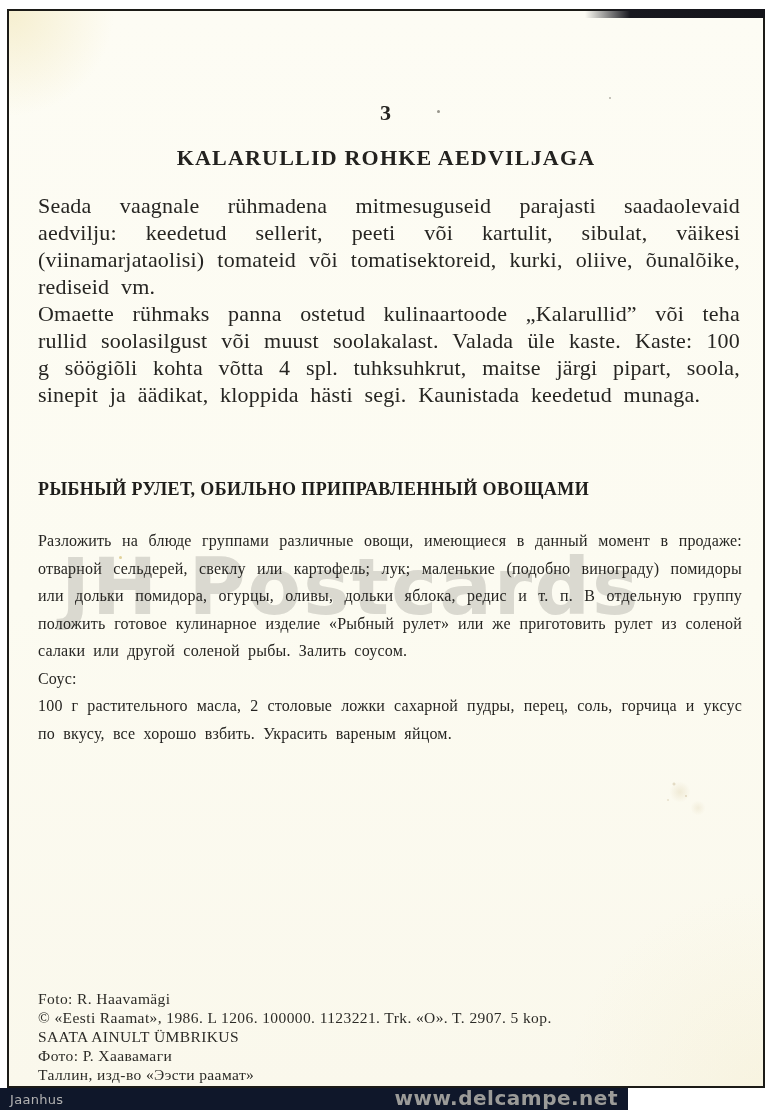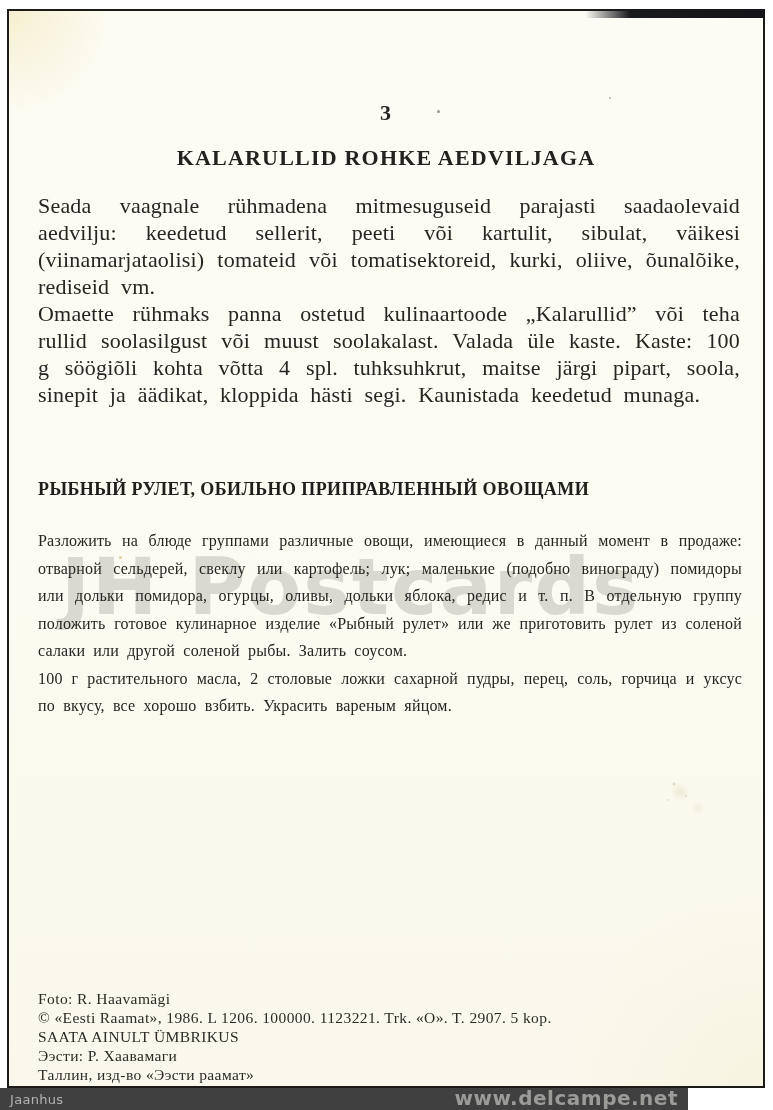--- a/index.html
+++ b/index.html
@@ -106,22 +106,22 @@
       radial-gradient(circle 14px at 26px 26px, rgba(190,165,100,0.18), transparent 75%),
       radial-gradient(circle 10px at 44px 42px, rgba(190,165,100,0.14), transparent 75%);
   }
   .speck-1 { position: absolute; left: 428px; top: 99px; width: 3px; height: 3px; border-radius: 50%; background: rgba(70,65,55,0.55); }
   .speck-2 { position: absolute; left: 600px; top: 86px; width: 2px; height: 2px; border-radius: 50%; background: rgba(70,65,55,0.4); }
   .speck-3 { position: absolute; left: 110px; top: 545px; width: 3px; height: 3px; border-radius: 50%; background: rgba(200,170,70,0.5); }
 
   
   .scan-footer {
     position: absolute;
-    left: 0; top: 1088px; width: 688px; height: 22px;
-    background: #404040;
+    left: 0; top: 1088px; width: 628px; height: 22px;
+    background: #0f172a;
     font-family: "DejaVu Sans", "Liberation Sans", sans-serif;
   }
   .seller-name {
     position: absolute; left: 10px; top: 4px;
     font-size: 13px; color: #b2b2b2;
     letter-spacing: 0.3px;
   }
   .site-url {
     position: absolute; right: 10px; top: -2px;
     font-size: 20px; font-weight: bold;
@@ -150,28 +150,29 @@
 
   <div class="ink body-et">
     <p>Seada vaagnale rühmadena mitmesuguseid parajasti saadaolevaid aedvilju: keedetud sellerit, peeti või kartulit, sibulat, väikesi (viinamarjataolisi) tomateid või tomatisektoreid, kurki, oliive, õunalõike, rediseid vm.</p>
     <p>Omaette rühmaks panna ostetud kulinaartoode „Kalarullid” või teha rullid soolasilgust või muust soolakalast. Valada üle kaste. Kaste: 100 g söögiõli kohta võtta 4 spl. tuhksuhkrut, maitse järgi pipart, soola, sinepit ja äädikat, kloppida hästi segi. Kaunistada keedetud munaga.</p>
   </div>
 
   <h2 class="ink title-ru">РЫБНЫЙ РУЛЕТ, ОБИЛЬНО ПРИПРАВЛЕННЫЙ ОВОЩАМИ</h2>
 
   <div class="ink body-ru">
     <p>Разложить на блюде группами различные овощи, имеющиеся в данный момент в продаже: отварной сельдерей, свеклу или картофель; лук; маленькие (подобно винограду) помидоры или дольки помидора, огурцы, оливы, дольки яблока, редис и т. п. В отдельную группу положить готовое кулинарное изделие «Рыбный рулет» или же приготовить рулет из соленой салаки или другой соленой рыбы. Залить соусом.</p>
+    <p>Соус:</p>
     <p>100 г растительного масла, 2 столовые ложки сахарной пудры, перец, соль, горчица и уксус по вкусу, все хорошо взбить. Украсить вареным яйцом.</p>
   </div>
 
   <div class="ink imprint">
     <div>Foto: R. Haavamägi</div>
     <div>© «Eesti Raamat», 1986. L 1206. 100000. 1123221. Trk. «O». T. 2907. 5 kop.</div>
     <div>SAATA AINULT ÜMBRIKUS</div>
-    <div>Ээсти: Р. Хаавамаги</div>
+    <div>Фото: Р. Хаавамаги</div>
     <div>Таллин, изд-во «Ээсти раамат»</div>
   </div>
 
 </div>
 
 <div class="scan-footer">
   <span class="seller-name">Jaanhus</span>
   <span class="site-url">www.delcampe.net</span>
 </div>
 

